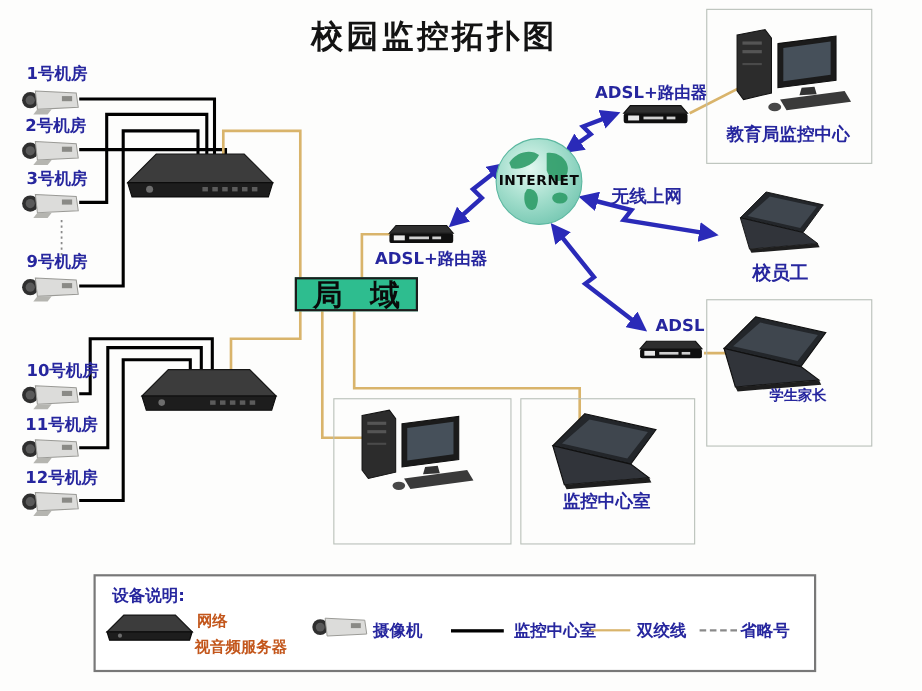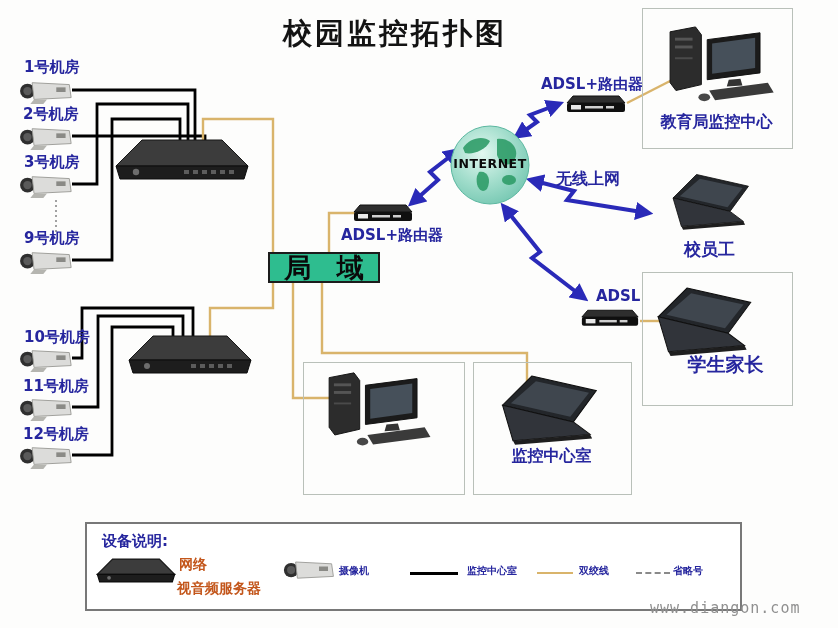--- a/index.html
+++ b/index.html
@@ -31,21 +31,21 @@
     display:flex;align-items:center;justify-content:center;
     font-size:27px;font-weight:bold;color:#0a0a0a;letter-spacing:8px;text-indent:8px;
   }
   .legend{
     position:absolute;left:85px;top:522px;width:657px;height:89px;
     border:2px solid #787878;background:#ffffff;box-sizing:border-box;
   }
   .legend .item{position:absolute;white-space:nowrap;}
   .lg-head{left:15px;top:8px;font-size:15px;font-weight:bold;color:var(--label-blue,#26269e);}
   .lg-orange{font-size:14px;font-weight:bold;color:var(--legend-orange,#c3561b);margin-top:12px;}
-  .lg-blue{font-size:10px;font-weight:bold;color:var(--label-blue,#26269e);}
+  .lg-blue{font-size:15px;font-weight:bold;color:var(--label-blue,#26269e);}
   .lg-line{height:0;}
   .coax-sample{border-top:3px solid var(--cable-black,#000);width:48px;}
   .tp-sample{border-top:2px solid var(--twisted-pair-tan,#d9b46b);width:36px;}
   .dot-sample{border-top:2px dashed #8a8a8a;width:34px;}
   .watermark{
     position:absolute;left:650px;top:599px;font-size:15px;color:#909090;
     letter-spacing:1px;font-family:"DejaVu Sans Mono","Liberation Mono",monospace;
   }
   .globe-text{
     font-family:"DejaVu Sans","Liberation Sans",sans-serif;
@@ -244,21 +244,21 @@
     <rect x="22" y="14" width="18" height="2.5" fill="#cfcfcf"></rect>
     <rect x="43" y="14" width="8" height="2.5" fill="#cfcfcf"></rect>
   </svg>
   <div class="box" style="left:642px;top:272px;width:149px;height:132px;"></div>
   <svg class="device" style="left:652px;top:286px;" width="108" height="74" viewBox="0 0 105 72">
     <polygon points="34,2 96,16 74,46 6,30" fill="#23262a" stroke="#101010" stroke-width="1"></polygon>
     <polygon points="38,7 89,18 71,41 14,28" fill="#3f464e"></polygon>
     <polygon points="6,30 74,46 90,58 16,64" fill="#31343a" stroke="#101010" stroke-width="1"></polygon>
     <polygon points="16,64 90,58 92,62 18,68" fill="#1e1e1e"></polygon>
   </svg>
-  <div class="nlabel center" style="left:642px;top:354px;width:167px;font-size:19px;">学生家长</div>
+  <div class="nlabel center" style="left:642px;top:354px;width:167px;font-size:13px;">学生家长</div>
 
   <div class="box" style="left:303px;top:362px;width:160px;height:131px;"></div>
   <svg class="device" style="left:316px;top:370px;" width="118" height="86" viewBox="0 0 120 90">
     <polygon points="12,8 38,3 44,11 44,62 18,68 12,60" fill="#2c2c2c" stroke="#131313" stroke-width="1"></polygon>
     <rect x="17" y="14" width="18" height="3" fill="#555"></rect>
       <rect x="17" y="22" width="18" height="3" fill="#555"></rect>
     <rect x="17" y="34" width="18" height="2" fill="#4a4a4a"></rect>
     <polygon points="50,16 104,9 104,50 50,57" fill="#1b1b1b" stroke="#101010" stroke-width="1"></polygon>
     <polygon points="55,20 99,14 99,45 55,51" fill="#46505a"></polygon>
     <polygon points="72,57 84,56 86,63 70,64" fill="#333"></polygon>
@@ -292,15 +292,14 @@
     </svg>
     <div class="item lg-blue" style="left:252px;top:40px;">摄像机</div>
     <div class="item lg-line coax-sample" style="left:323px;top:48px;"></div>
     <div class="item lg-blue" style="left:380px;top:40px;">监控中心室</div>
     <div class="item lg-line tp-sample" style="left:450px;top:48px;"></div>
     <div class="item lg-blue" style="left:492px;top:40px;">双绞线</div>
     <div class="item lg-line dot-sample" style="left:549px;top:48px;"></div>
     <div class="item lg-blue" style="left:586px;top:40px;">省略号</div>
   </div>
 
-  <div class="watermark">www.diangon.com</div>
 
 </div>
 
 </body></html>

